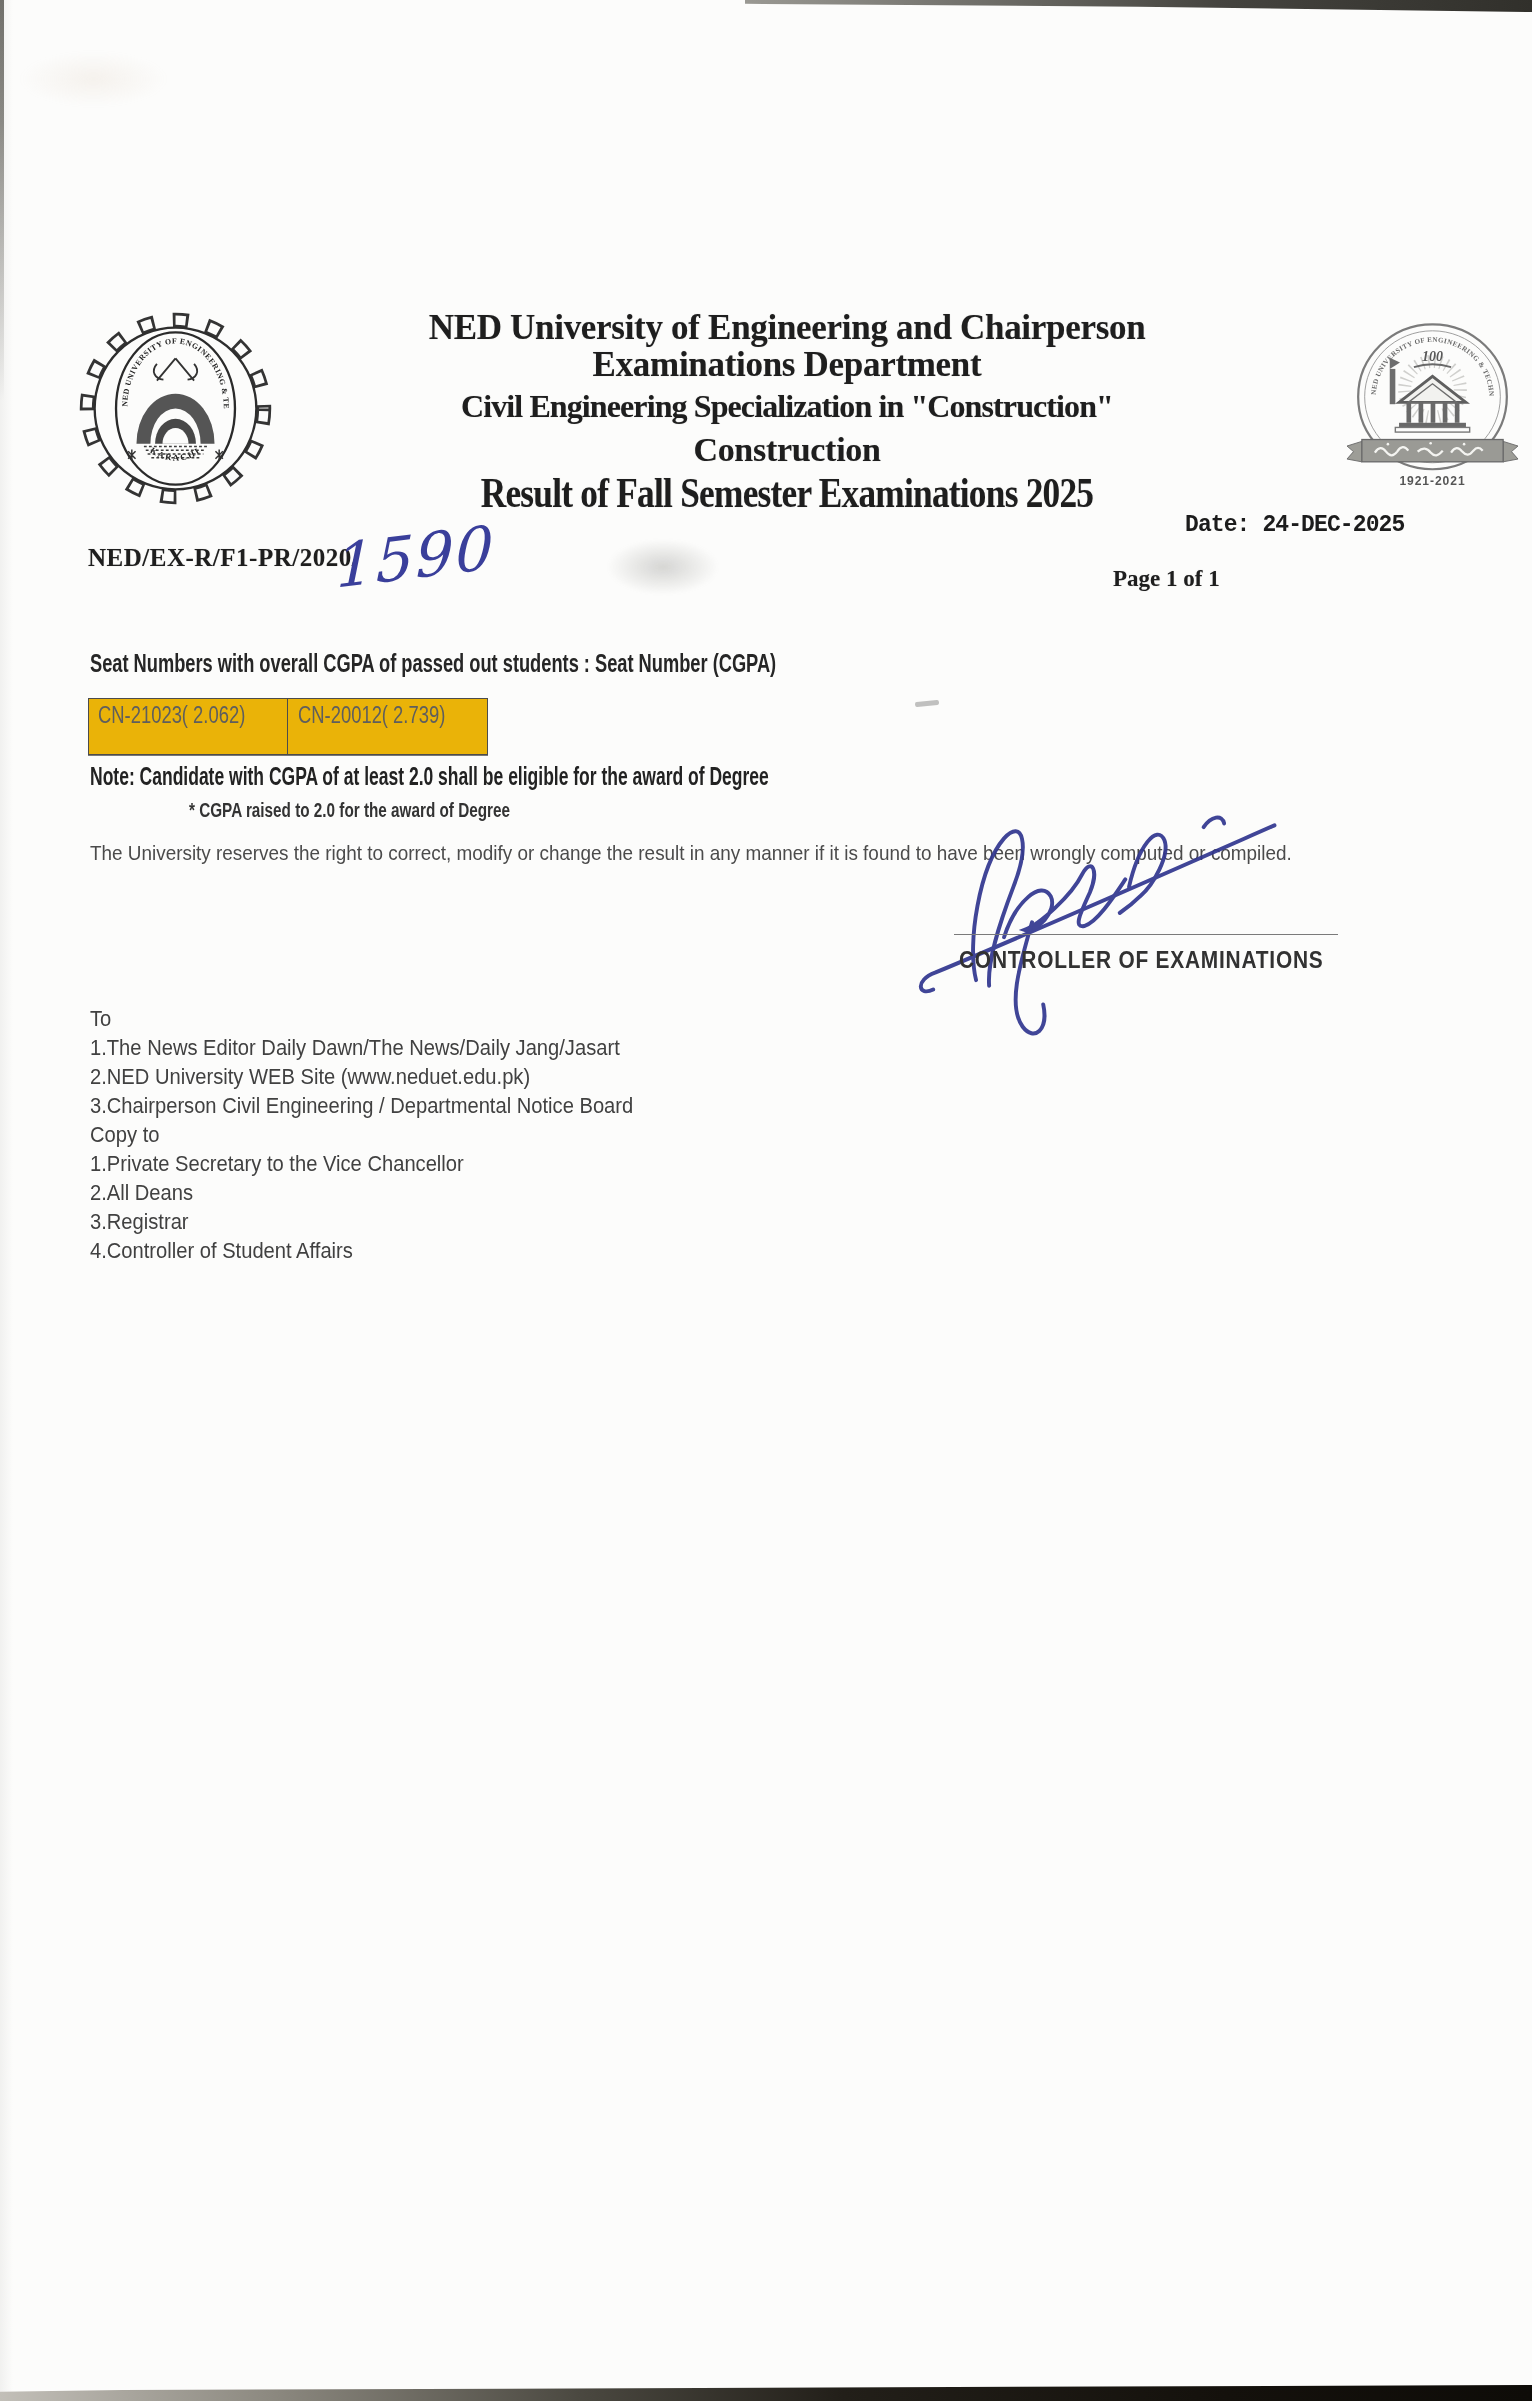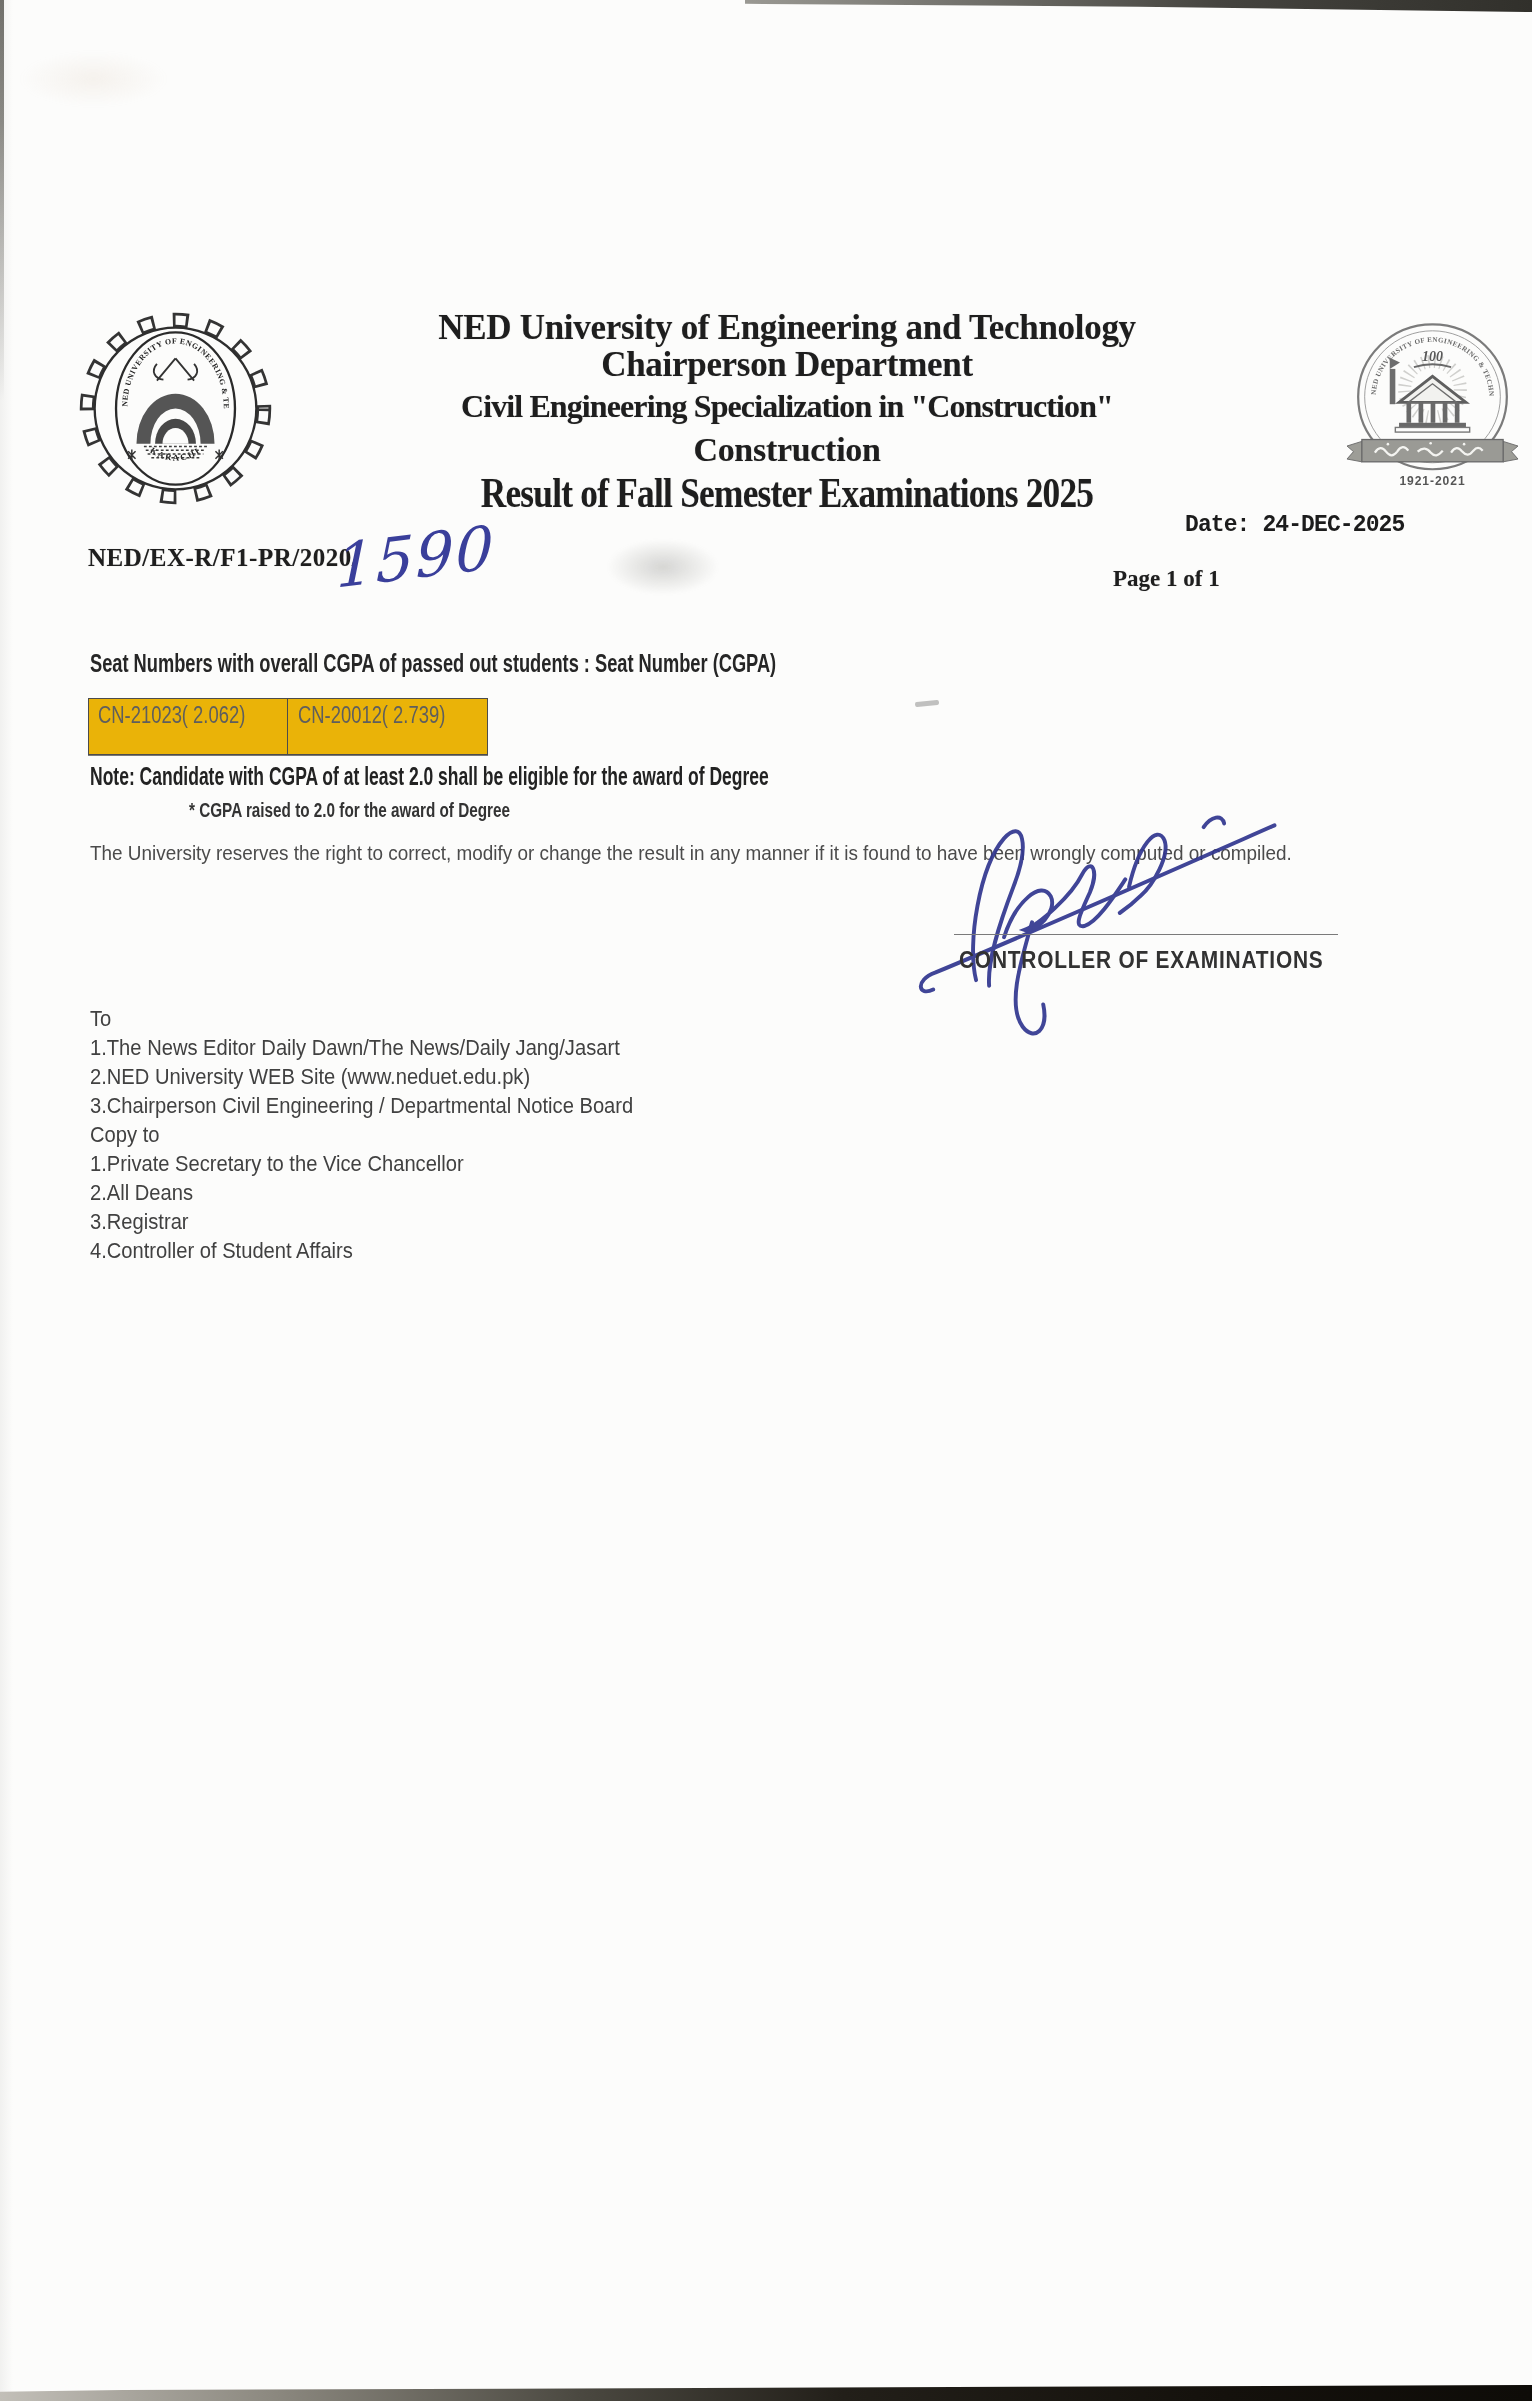--- a/index.html
+++ b/index.html
@@ -164,22 +164,22 @@
       <g fill="#f4f4f0">
         <circle cx="50" cy="139" r="1.4"></circle>
           <circle cx="96" cy="138" r="1.4"></circle>
           <circle cx="132" cy="139" r="1.4"></circle>
       </g>
     </g>
     <text x="98" y="183" font-size="13" font-weight="bold" fill="#3f3f3f" font-family="Liberation Sans,sans-serif" text-anchor="middle" letter-spacing="1">1921-2021</text>
   </svg>
 
   <div class="hdr serif">
-    <div class="abs h-line h1 ink">NED University of Engineering and Technology</div>
-    <div class="abs h-line h2 ink">Chairperson Department</div>
+    <div class="abs h-line h1 ink">NED University of Engineering and Chairperson</div>
+    <div class="abs h-line h2 ink">Examinations Department</div>
     <div class="abs h-line h3 ink">Civil Engineering Specialization in "Construction"</div>
     <div class="abs h-line h4 ink">Construction</div>
     <div class="abs h-line h-title ink">Result of Fall Semester Examinations 2025</div>
   </div>
 
   <div class="abs ref-no serif ink">NED/EX-R/F1-PR/2020/</div>
   <div class="abs ref-hand">1590</div>
   <div class="abs date-line mono">Date: 24-DEC-2025</div>
   <div class="abs page-info serif ink">Page 1 of 1</div>
 

